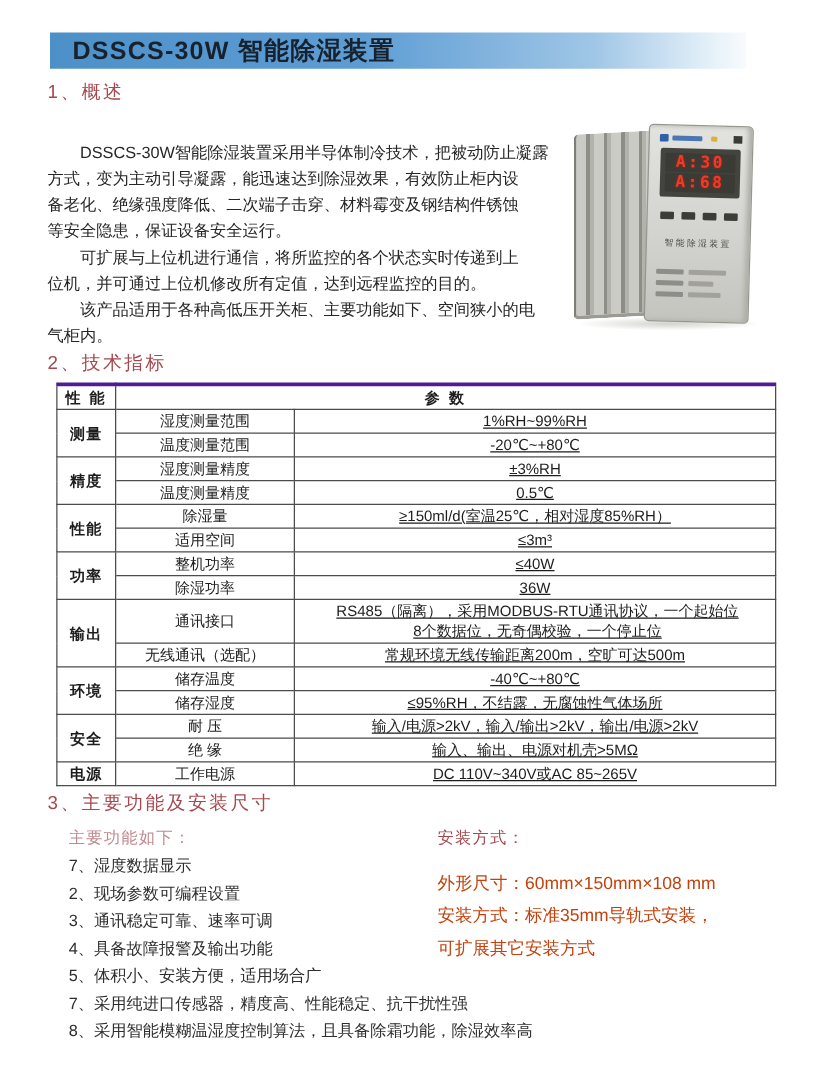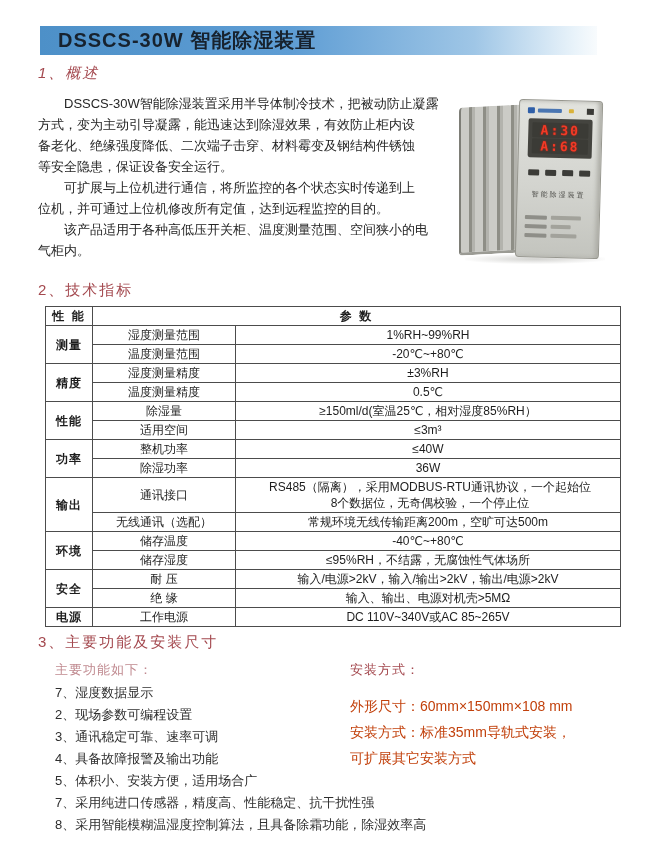--- a/index.html
+++ b/index.html
@@ -14,27 +14,27 @@
     display:flex; align-items:center; padding-left:18px;
   }
   .title-bar .title{
     font-size:20px; font-weight:bold; color:#17222e; letter-spacing:1px;
   }
 
   
   .sec-heading{
     position:absolute; left:38px; font-size:15px; color:#a4494f; letter-spacing:2px;
   }
-  #sec1-heading{ top:64px;font-style:italic; }
+  #sec1-heading{ top:64px; }
   #sec2-heading{ top:281px; }
   #sec3-heading{ top:633px; }
 
   
   .overview{
-    position:absolute; left:38px; top:93px; width:408px;
+    position:absolute; left:38px; top:111px; width:408px;
     font-size:13px; color:#262626; line-height:21px;
   }
   .overview p{ text-indent:2em; white-space:pre-line; }
 
   
   .product-photo{
     position:absolute; left:447px; top:88px; width:198px; height:182px; background:#ffffff;
   }
   .device{ position:absolute; left:12px; top:8px; width:150px; height:166px; }
   .dev-shadow{
@@ -75,33 +75,33 @@
   }
   .spec-lines{ margin-top:16px; }
   .spec-lines .sline{ display:flex; gap:4px; margin-bottom:5px; }
   .sline .a{ width:22px; height:4px; background:#8e8e88; border-radius:1px; }
   .sline .b{ height:4px; background:#a2a29b; border-radius:1px; }
 
   
   .spec-table{
     position:absolute; left:45px; top:306px; width:576px;
     border-collapse:collapse; table-layout:fixed;
-    border-top:1px solid #4c1d95;
+    border-top:3px solid #4c1d95;
     font-size:12px; color:#1d1d1d;
   }
   .spec-table col.c1{ width:47px; }
   .spec-table col.c2{ width:143px; }
   .spec-table th,.spec-table td{
     border:1px solid #4c4c4c; text-align:center; vertical-align:middle;
     padding:1px 4px; height:18px; line-height:16px;
   }
   .spec-table th{ font-weight:bold; letter-spacing:2px; }
   .spec-table td.group{ font-weight:bold; letter-spacing:1px; }
   .spec-table td.label{ font-weight:normal; }
-  .spec-table td.value{ font-weight:normal; }
+  .spec-table td.value{ font-weight:normal;text-decoration:underline; }
   .spec-table td.value.left{ text-align:center; padding-left:8px; white-space:pre-line; }
 
   
   .func-subtitle{
     position:absolute; left:55px; top:661px; font-size:13px; color:#c08a90; letter-spacing:1px;
   }
   .func-list{ position:absolute; left:55px; top:682px; width:330px; }
   .func-list .item{ font-size:13px; color:#2e2e2e; height:22px; line-height:22px; white-space:nowrap; }
 
   .install-subtitle{
@@ -121,21 +121,21 @@
 
   <div class="sec-heading" id="sec1-heading">1、概述</div>
 
   <div class="overview" id="overview-paras">
       <p>DSSCS-30W智能除湿装置采用半导体制冷技术，把被动防止凝露
 方式，变为主动引导凝露，能迅速达到除湿效果，有效防止柜内设
 备老化、绝缘强度降低、二次端子击穿、材料霉变及钢结构件锈蚀
 等安全隐患，保证设备安全运行。</p>
       <p>可扩展与上位机进行通信，将所监控的各个状态实时传递到上
 位机，并可通过上位机修改所有定值，达到远程监控的目的。</p>
-      <p>该产品适用于各种高低压开关柜、温度测量范围、空间狭小的电
+      <p>该产品适用于各种高低压开关柜、主要功能如下、空间狭小的电
 气柜内。</p>
     </div>
 
   <div class="product-photo">
     <div class="device">
       <div class="dev-shadow"></div>
       <div class="dev-fins"></div>
       <div class="dev-panel">
         <div class="logo-row">
           <div class="logo-mark"></div>

